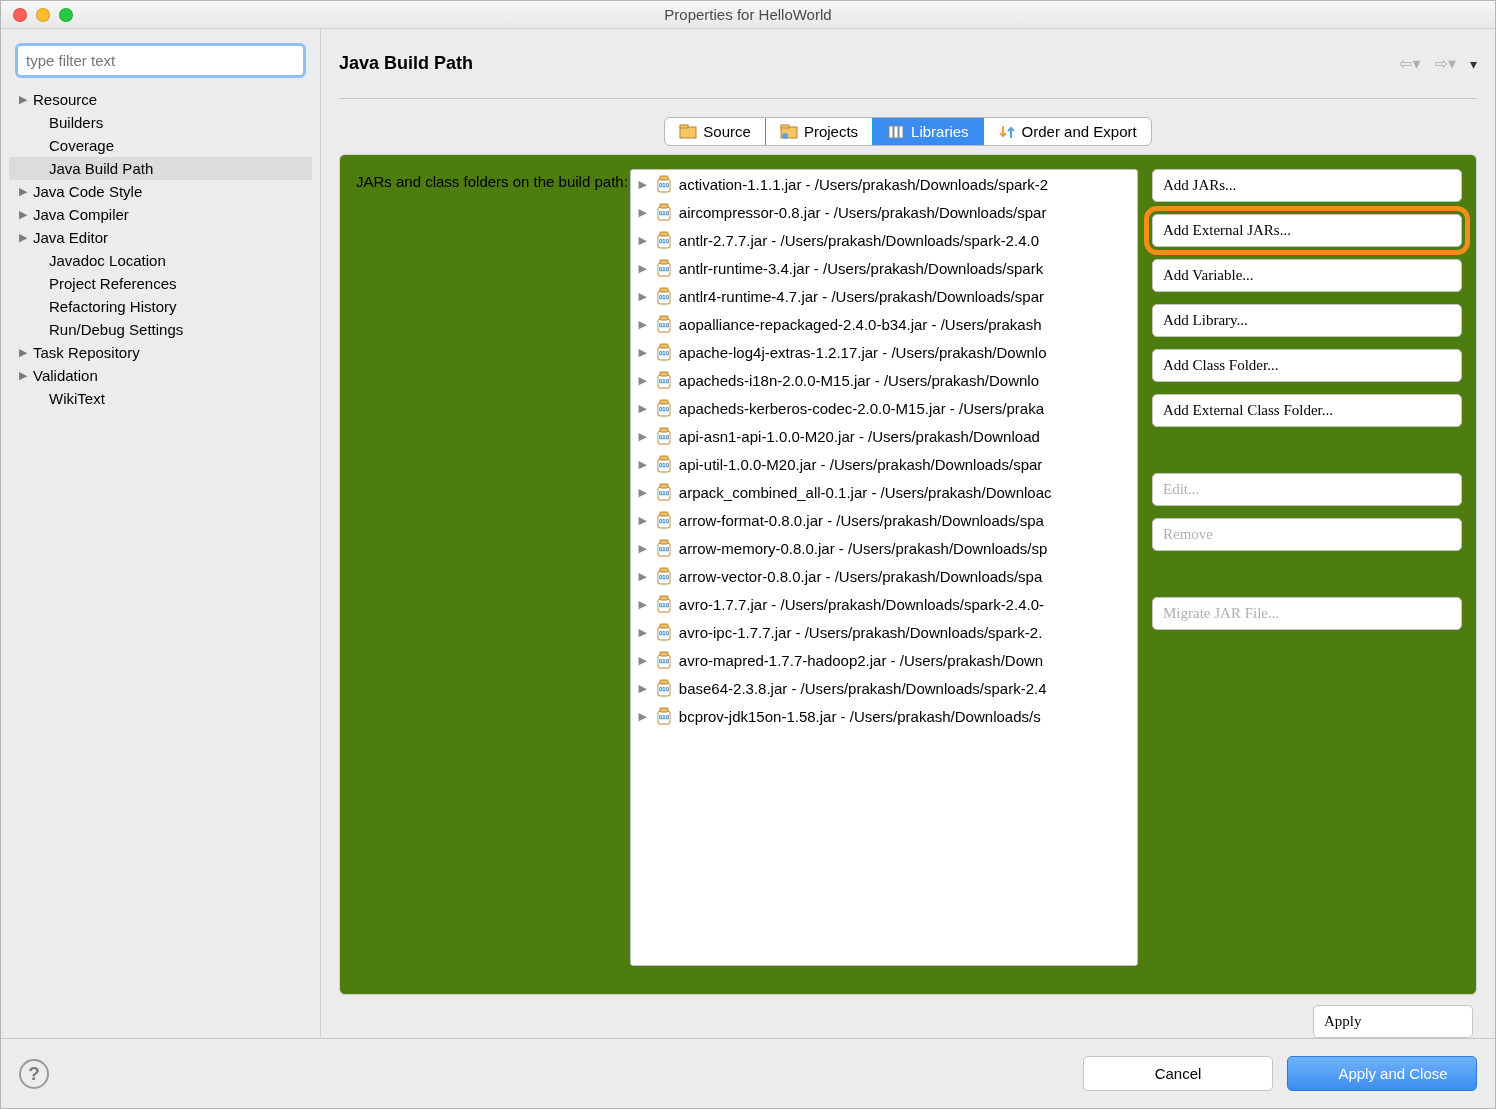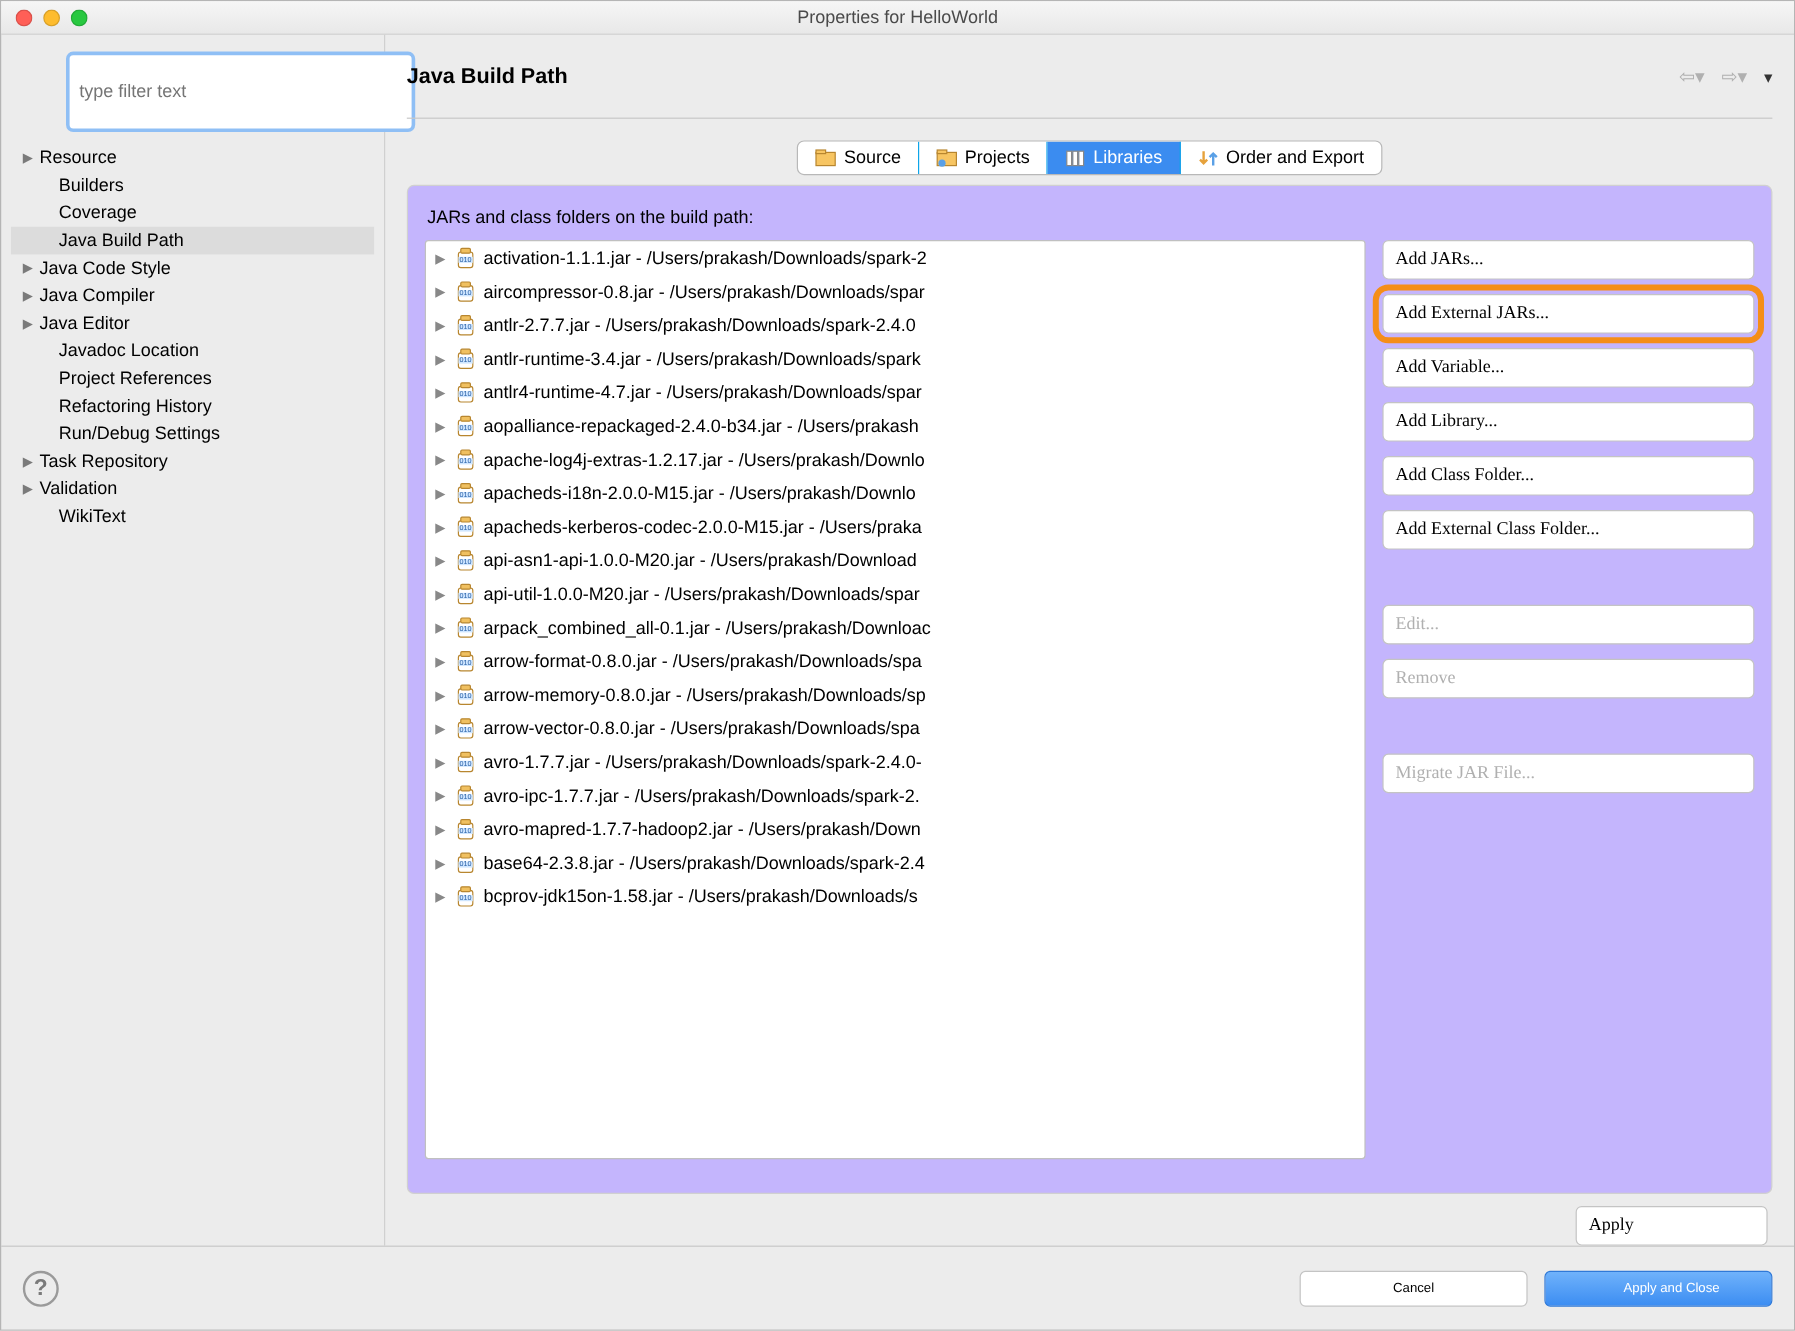--- a/index.html
+++ b/index.html
@@ -6,56 +6,56 @@
 body { font-family: -apple-system, "Helvetica Neue", Arial, sans-serif; font-size: 13px; background: #ececec; width: 1496px; height: 1109px; overflow: hidden; color: #000; }
 .window { display: flex; flex-direction: column; height: 100%; border: 1px solid #b5b5b5; background: #ececec; }
 .titlebar { height: 28px; display: flex; align-items: center; position: relative; border-bottom: 1px solid #d0d0d0; background: linear-gradient(#f6f6f6,#e8e8e8); }
 .traffic { display: flex; gap: 9px; padding-left: 12px; }
 .dot { width: 14px; height: 14px; border-radius: 50%; border: 0.5px solid rgba(0,0,0,0.15); }
 .dot.red{background:#ff5f57}.dot.yellow{background:#febc2e}.dot.green{background:#28c840}
 .title { position: absolute; left: 0; right: 0; text-align: center; font-size: 15px; color: #4a4a4a; }
 .body { display: flex; flex: 1; min-height: 0; }
 .sidebar { width: 320px; padding: 12px 8px; border-right: 1px solid #d0d0d0; display: flex; flex-direction: column; }
 .filter { margin: 2px 6px 10px 6px; }
-.filter input { width: 100%; padding: 22px 8px; font-size: 15px; border: 3px solid #8fbff5; border-radius: 6px; outline: none; color: #888; background: #fff; margin-left: 40px; }
+.filter input { width: 100%; padding: 6px 8px; font-size: 15px; border: 3px solid #8fbff5; border-radius: 6px; outline: none; color: #888; background: #fff; }
 .tree { flex: 1; overflow: auto; font-size: 15px; }
 .tree-item { display: flex; align-items: center; padding: 3px 4px 3px 10px; cursor: default; white-space: nowrap; }
 .tree-item.selected { background: #dcdcdc; }
 .tw { width: 14px; display: inline-block; color: #7a7a7a; font-size: 11px; }
 .tree-item.indent .label { padding-left: 16px; }
 .main { flex: 1; display: flex; flex-direction: column; padding: 0 18px; min-width: 0; }
 .header { display: flex; align-items: center; height: 70px; border-bottom: 1px solid #c8c8c8; }
 .header h1 { font-size: 18px; font-weight: 600; }
 .navbtns { margin-left: auto; display: flex; gap: 6px; color: #b0b0b0; font-size: 16px; align-items: center; }
 .navbtn { padding: 2px 4px; }
 .content { flex: 1; display: flex; flex-direction: column; padding-top: 18px; min-height: 0; }
 .tabs { display: flex; justify-content: center; }
 .tabrow { display: flex; border: 1px solid #b8b8b8; border-radius: 6px; overflow: hidden; background: #fff; }
 .tab { padding: 5px 14px; display: flex; align-items: center; gap: 6px; border-right: 1px solid #0ea5e9; font-size: 15px; cursor: default; }
 .tab:last-child { border-right: none; }
 .tab.active { background: #3b8cf0; color: #fff; }
 .tabicon { width: 18px; height: 16px; display: inline-block; }
-.panel { margin-top: 8px; background: #c4b5fd; border: 1px solid #d0d0d0; border-radius: 6px; padding: 14px 14px 28px 14px; flex: 1; display: flex; flex-direction: column; min-height: 0; }
+.panel { margin-top: 8px; background: #4d7c0f; border: 1px solid #d0d0d0; border-radius: 6px; padding: 14px 14px 28px 14px; flex: 1; display: flex; flex-direction: row; min-height: 0; }
 .panel-label { font-size: 15px; padding: 4px 2px 10px 2px; }
 .panel-body { display: flex; gap: 14px; flex: 1; min-height: 0; }
 .jarlist { flex: 1; background: #fff; border: 1px solid #c0c0c0; border-radius: 3px; overflow: hidden; font-size: 15px; min-width: 0; }
 .jar-inner { height: 100%; overflow: auto; }
 .jar-row { display: flex; align-items: center; padding: 4px 6px; white-space: nowrap; gap: 6px; }
 .jar-tw { color: #888; font-size: 11px; width: 12px; text-align: center; }
 .jar-icon { width: 18px; height: 20px; display: inline-block; }
 .sidebuttons { width: 310px; display: flex; flex-direction: column; gap: 12px; }
 .btn { background: #fff; border: 1px solid #c4c4c4; border-radius: 5px; padding: 7px 10px; font-size: 15px; cursor: default; font-family: Liberation Serif, serif; }
 .btn.disabled { color: #b0b0b0; }
 .btn.highlight { outline: 5px solid #f58e18; outline-offset: 3px; }
 .gap { height: 22px; }
 .apply-row { display: flex; justify-content: flex-end; padding: 10px 4px 0 0; }
 .footer { height: 70px; border-top: 1px solid #c8c8c8; display: flex; align-items: center; padding: 0 18px; }
 .help { width: 30px; height: 30px; border: 2px solid #9a9a9a; border-radius: 50%; display: flex; align-items: center; justify-content: center; color: #7a7a7a; font-size: 19px; font-weight: 600; }
 .footer .spacer { flex: 1; }
-.fbtn { min-width: 190px; padding: 8px 18px; font-size: 11px; border-radius: 5px; border: 1px solid #c4c4c4; background: #fff; margin-left: 14px; text-align: center; }
+.fbtn { min-width: 190px; padding: 8px 18px; font-size: 15px; border-radius: 5px; border: 1px solid #c4c4c4; background: #fff; margin-left: 14px; text-align: center; }
 .fbtn.primary { background: linear-gradient(#6fb2fb,#3c8df2); color: #fff; border-color: #2f79d8; padding-left: 40px; }
 .menu-tri { color:#333; font-size:14px; margin-left:4px; }
 </style>
 </head>
 <body>
 
 <div class="window">
   <div class="titlebar">
     <div class="traffic">
       <div class="dot red"></div>

